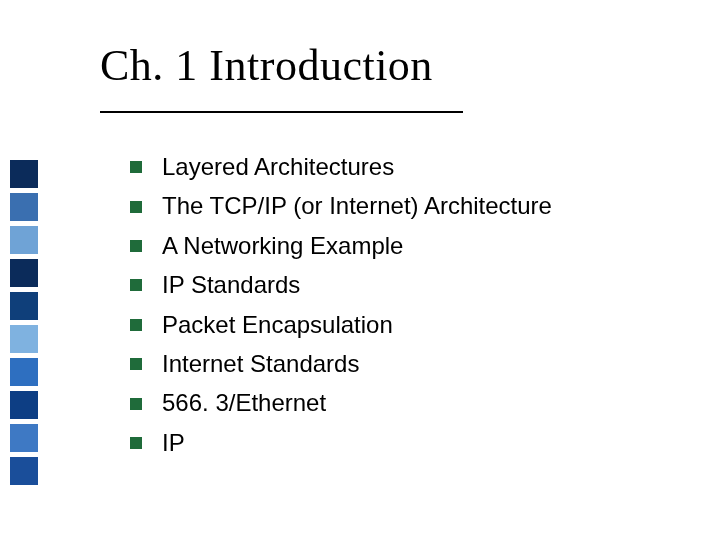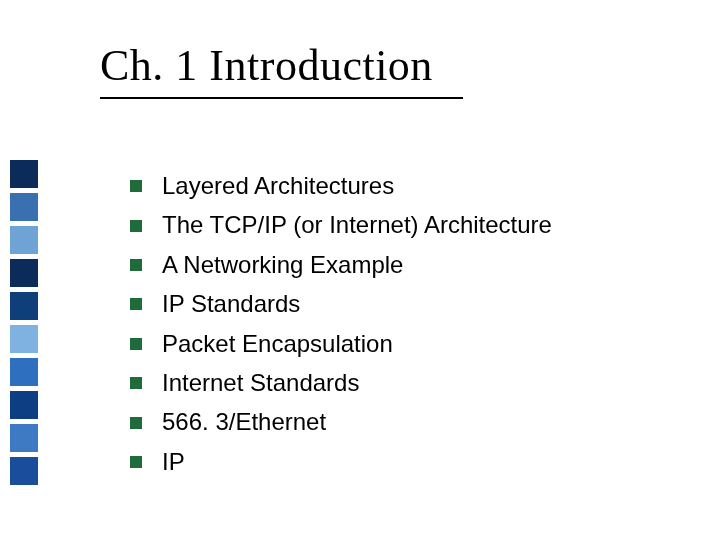--- a/index.html
+++ b/index.html
@@ -29,28 +29,28 @@
     margin: 5px 0 5px 10px;
   }
   .title {
     position: absolute;
     left: 100px;
     top: 40px;
     font-family: "Times New Roman", Times, serif;
     font-size: 44px;
     font-weight: 400;
     border-bottom: 2px solid #000;
-    padding-bottom: 6px;
+    padding-bottom: 20px;
     padding-right: 30px;
     letter-spacing: 0.5px;
   }
   .body {
     position: absolute;
     left: 130px;
-    top: 170px;
+    top: 151px;
     width: 540px;
   }
   .item {
     display: flex;
     align-items: center;
     margin: 0 0 7px 0;
     font-size: 24px;
     line-height: 1.35;
   }
   .bullet {

